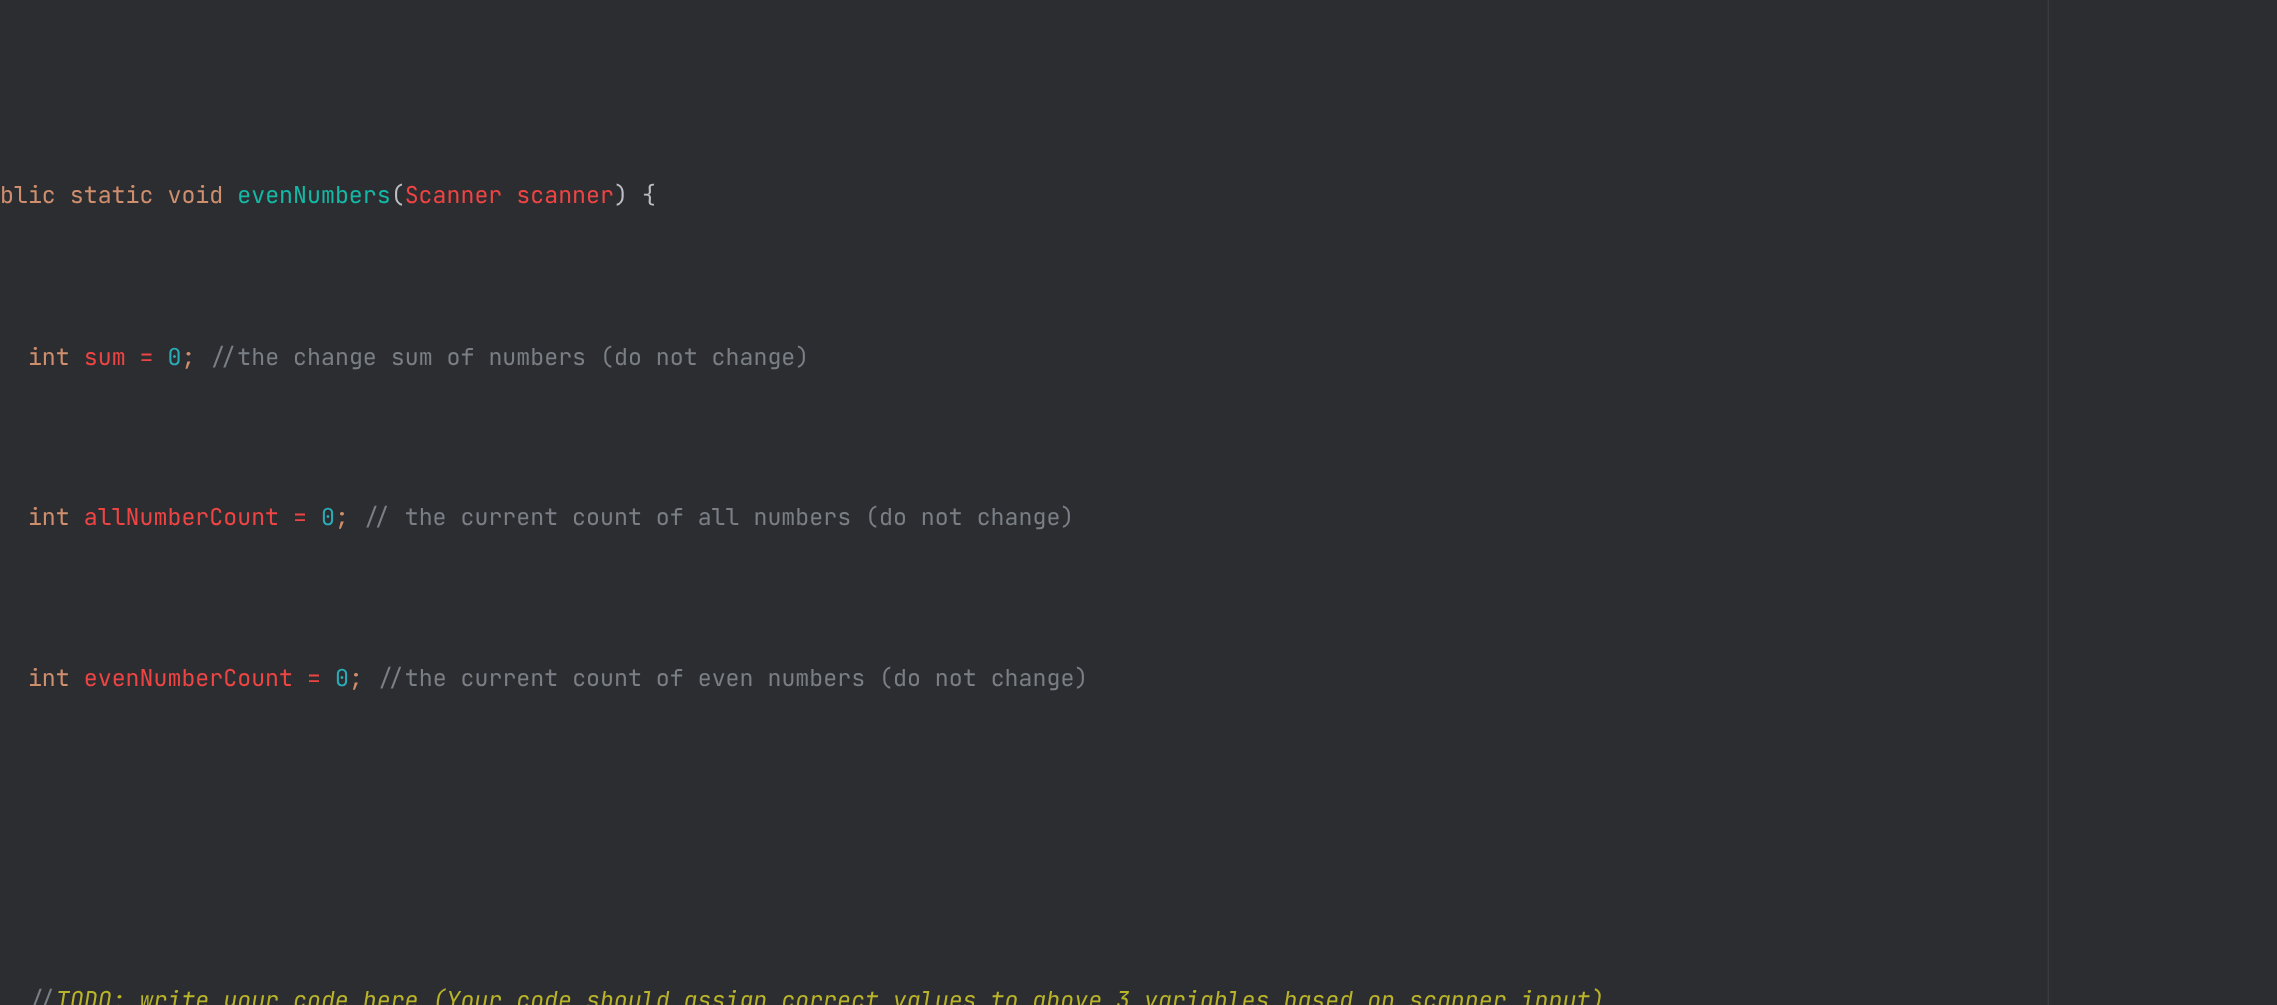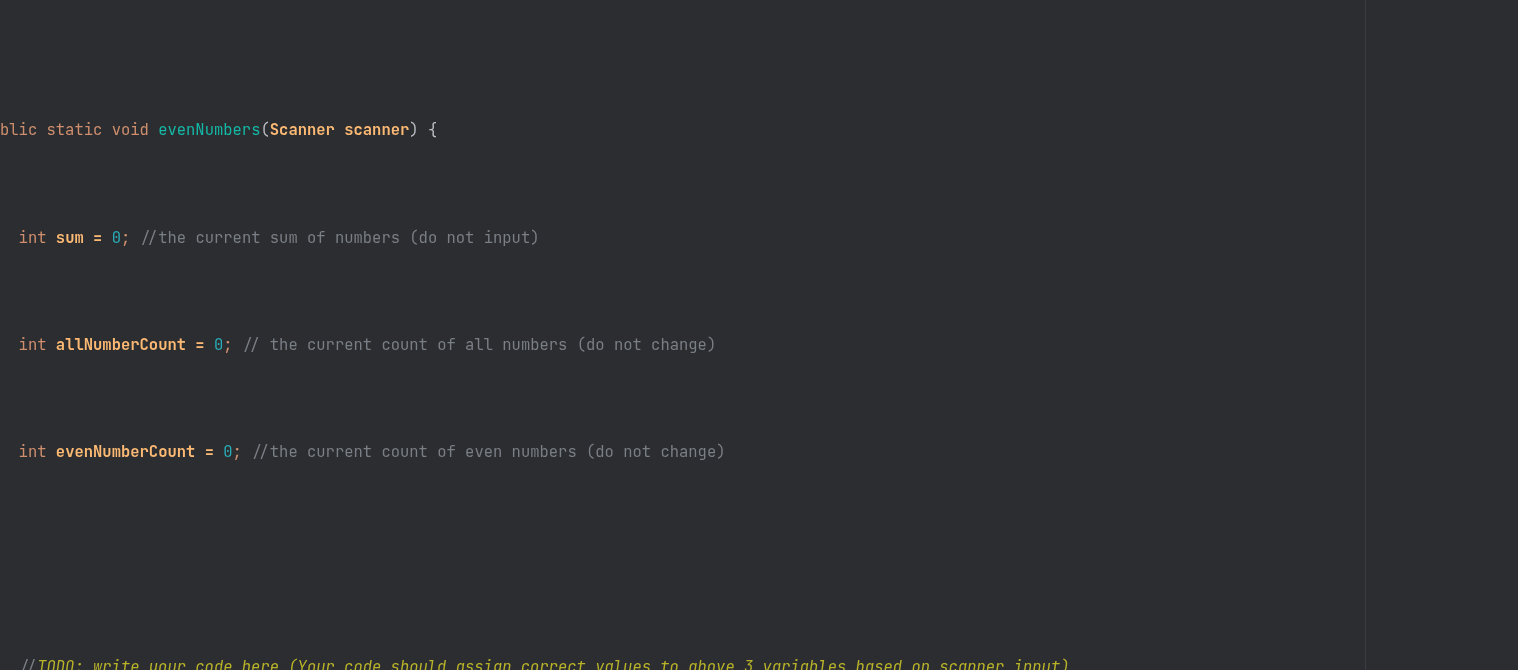--- a/index.html
+++ b/index.html
@@ -29,39 +29,39 @@
       align-items: center;
     }
     .kw-orange { color: #cf8e6d; }
     .fn-name { color: #14b8a6; }
     .number { color: #2aacb8; }
     .semicolon { color: #cf8e6d; }
     .comment { color: #7a7e85; }
     .comment-italic { color: #bab429; font-style: italic; }
     .paren { color: #bcbec4; }
     .brace { color: #bcbec4; }
-    .plain { color: #fdba74; font-weight: bold; }
+    .plain { color: #ef4444; }
     .ruler {
       position: absolute;
       top: 0;
       left: 1365px;
       width: 1px;
       height: 670px;
       background-color: #393b40;
     }
   </style>
 </head>
 <body>
 
 <div class="editor">
   <div class="ruler"></div>
 
   <div class="line"><span class="kw-orange">blic</span><span class="plain"> </span><span class="kw-orange">static</span><span class="plain"> </span><span class="kw-orange">void</span><span class="plain"> </span><span class="fn-name">evenNumbers</span><span class="paren">(</span><span class="plain">Scanner</span><span class="plain"> </span><span class="plain">scanner</span><span class="paren">)</span><span class="plain"> </span><span class="brace">{</span></div>
 
-  <div class="line"><span class="plain">  </span><span class="kw-orange">int</span><span class="plain"> </span><span class="plain">sum</span><span class="plain"> </span><span class="plain">=</span><span class="plain"> </span><span class="number">0</span><span class="semicolon">;</span><span class="plain"> </span><span class="comment">//the current sum of numbers (do not input)</span></div>
+  <div class="line"><span class="plain">  </span><span class="kw-orange">int</span><span class="plain"> </span><span class="plain">sum</span><span class="plain"> </span><span class="plain">=</span><span class="plain"> </span><span class="number">0</span><span class="semicolon">;</span><span class="plain"> </span><span class="comment">//the change sum of numbers (do not change)</span></div>
 
   <div class="line"><span class="plain">  </span><span class="kw-orange">int</span><span class="plain"> </span><span class="plain">allNumberCount</span><span class="plain"> </span><span class="plain">=</span><span class="plain"> </span><span class="number">0</span><span class="semicolon">;</span><span class="plain"> </span><span class="comment">// the current count of all numbers (do not change)</span></div>
 
   <div class="line"><span class="plain">  </span><span class="kw-orange">int</span><span class="plain"> </span><span class="plain">evenNumberCount</span><span class="plain"> </span><span class="plain">=</span><span class="plain"> </span><span class="number">0</span><span class="semicolon">;</span><span class="plain"> </span><span class="comment">//the current count of even numbers (do not change)</span></div>
 
   <div class="line"></div>
 
   <div class="line"><span class="plain">  </span><span class="comment">//</span><span class="comment-italic">TODO: write your code here (Your code should assign correct values to above 3 variables based on scanner input)</span></div>
 
   

